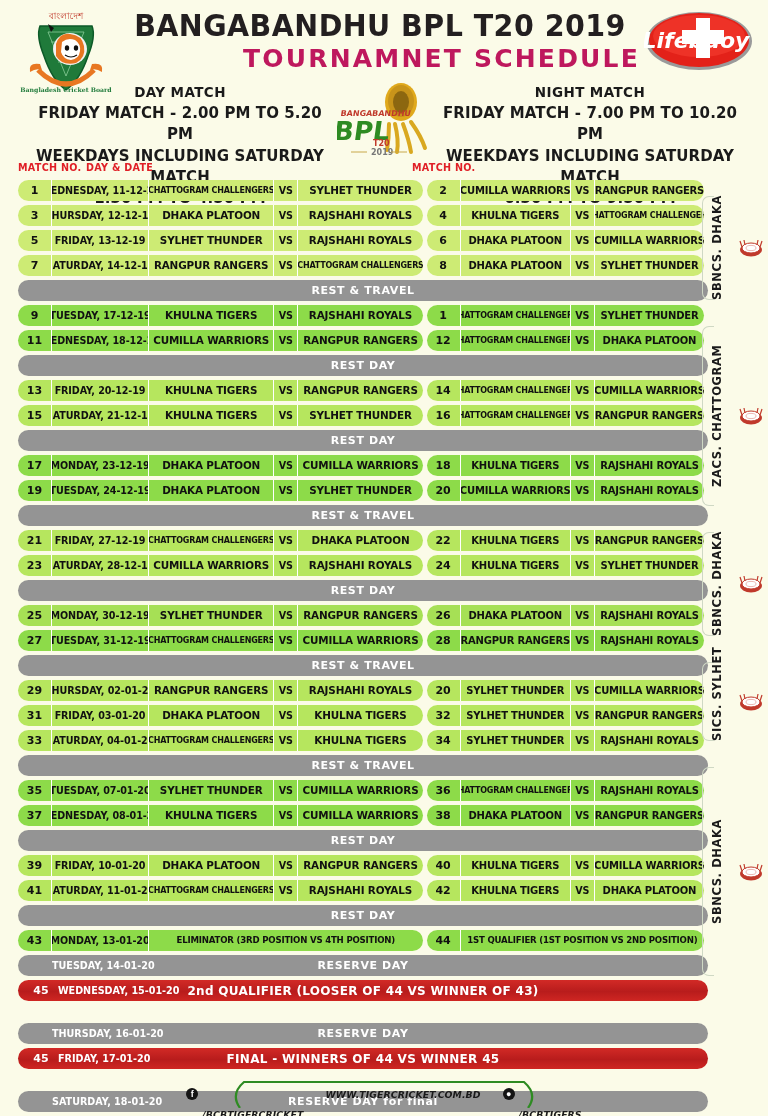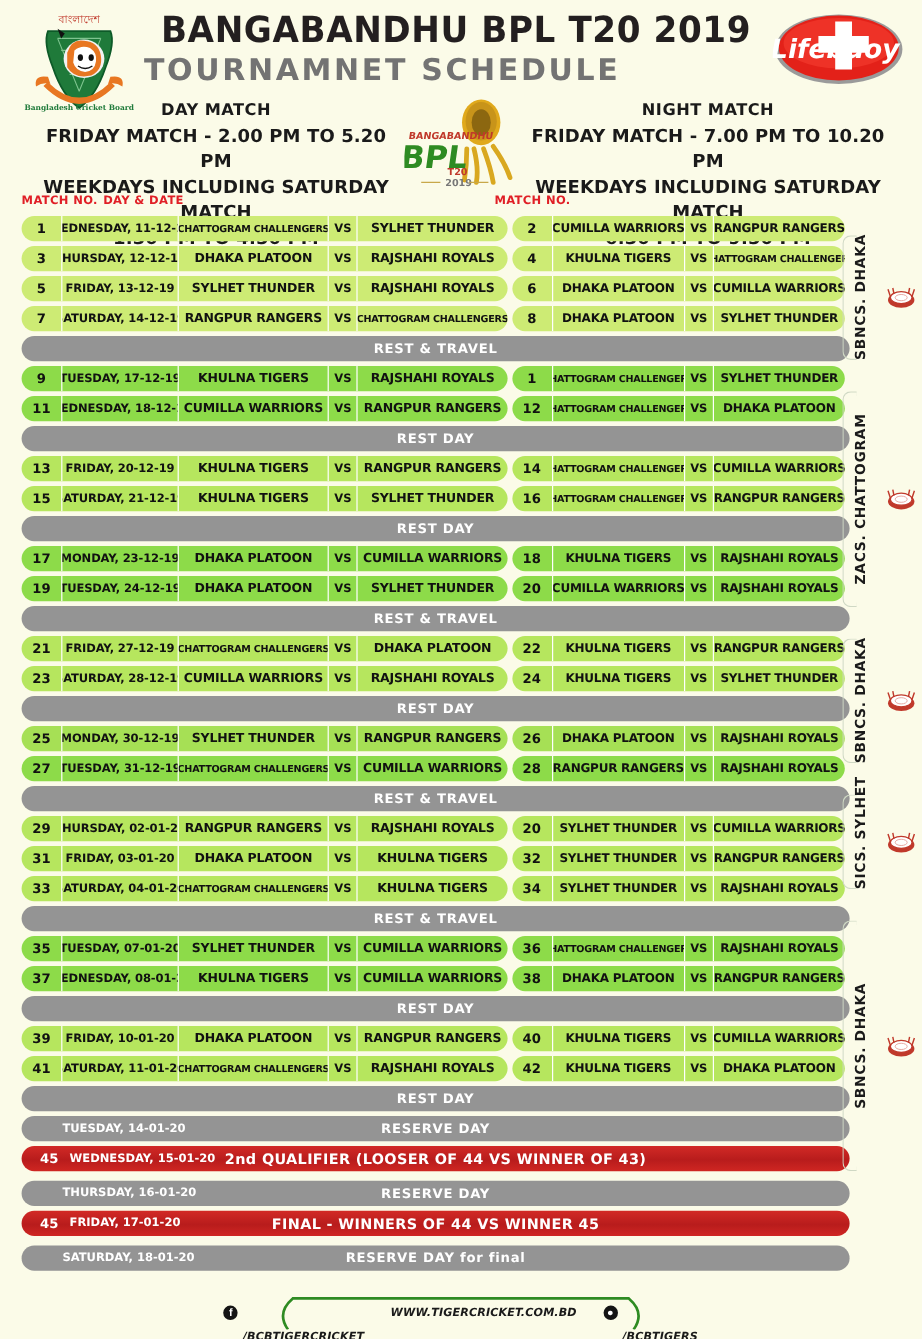--- a/index.html
+++ b/index.html
@@ -19,21 +19,21 @@
   .bpl-logo { position:absolute; left:337px; top:82px; width:96px; height:74px; }
 
   .title-main {
     position:absolute; left:120px; top:8px; width:520px;
     text-align:center; font-size:30px; font-weight:bold; color:#231f20;
     letter-spacing:0.5px; font-family:"DejaVu Sans", sans-serif;
     transform: scaleX(0.95);
   }
   .title-sub {
     position:absolute; left:120px; top:44px; width:520px;
-    text-align:left; font-size:25px; font-weight:bold; color:#737373;
+    text-align:right; font-size:25px; font-weight:bold; color:#be185d;
     letter-spacing:2.2px; font-family:"DejaVu Sans", sans-serif;
   }
 
   .match-info { position:absolute; top:84px; width:300px; text-align:center; color:#1a1a1a; }
   .match-info.left { left:30px; }
   .match-info.right { left:440px; }
   .match-info .mi-title { font-size:13.5px; font-weight:bold; letter-spacing:0.4px; margin-bottom:3px; font-family:"DejaVu Sans", sans-serif;}
   .match-info .mi-line { font-size:15px; font-weight:bold; line-height:1.42; letter-spacing:0.1px; font-family:"DejaVu Sans", sans-serif;}
 
   
@@ -97,21 +97,21 @@
     font-size:11px; letter-spacing:0.6px; width:690px;
     font-family:"DejaVu Sans", sans-serif;
   }
   .band.withdate { justify-content:flex-start; position:relative; }
   .band .bd-date {
     position:absolute; left:34px; font-size:9.6px; letter-spacing:0;
   }
   .band .bd-txt { width:100%; text-align:center; }
 
   .redbar {
-    height:21px; margin-bottom:8px; border-radius:11px; width:690px;
+    height:21px; margin-bottom:22px; border-radius:11px; width:690px;
     background:linear-gradient(180deg,#d22a26 0%, #b81c1c 55%, #cf2622 100%);
     color:#fff; font-weight:bold; position:relative;
     display:flex; align-items:center;
     font-family:"DejaVu Sans", sans-serif;
   }
   .redbar .rb-no { position:absolute; left:8px; width:30px; text-align:center; font-size:11px; }
   .redbar .rb-date { position:absolute; left:40px; font-size:9.6px; }
   .redbar .rb-txt { width:100%; text-align:center; font-size:12px; letter-spacing:0.3px; }
 
   
@@ -529,20 +529,31 @@
         <div class="cell c-team">RAJSHAHI ROYALS</div>
       </div>
       <div class="rblock sh-c">
         <div class="cell c-no2">42</div>
         <div class="cell c-team2">KHULNA TIGERS</div>
         <div class="cell c-vs">VS</div>
         <div class="cell c-team2">DHAKA PLATOON</div>
       </div>
     </div>
     <div class="band">REST DAY</div>
+    <div class="row">
+      <div class="lblock sh-b">
+        <div class="cell c-no">43</div>
+        <div class="cell c-date">MONDAY, 13-01-20</div>
+        <div class="cell c-playoff sm">ELIMINATOR (3RD POSITION VS 4TH POSITION)</div>
+      </div>
+      <div class="rblock sh-b">
+        <div class="cell c-no2">44</div>
+        <div class="cell c-playoff sm">1ST QUALIFIER (1ST POSITION VS 2ND POSITION)</div>
+      </div>
+    </div>
     <div class="band withdate">
       <span class="bd-date">TUESDAY, 14-01-20</span>
       <span class="bd-txt">RESERVE DAY</span>
     </div>
     <div class="redbar">
       <span class="rb-no">45</span>
       <span class="rb-date">WEDNESDAY, 15-01-20</span>
       <span class="rb-txt">2nd QUALIFIER (LOOSER OF 44 VS WINNER OF 43)</span>
     </div>
     <div class="band withdate">

